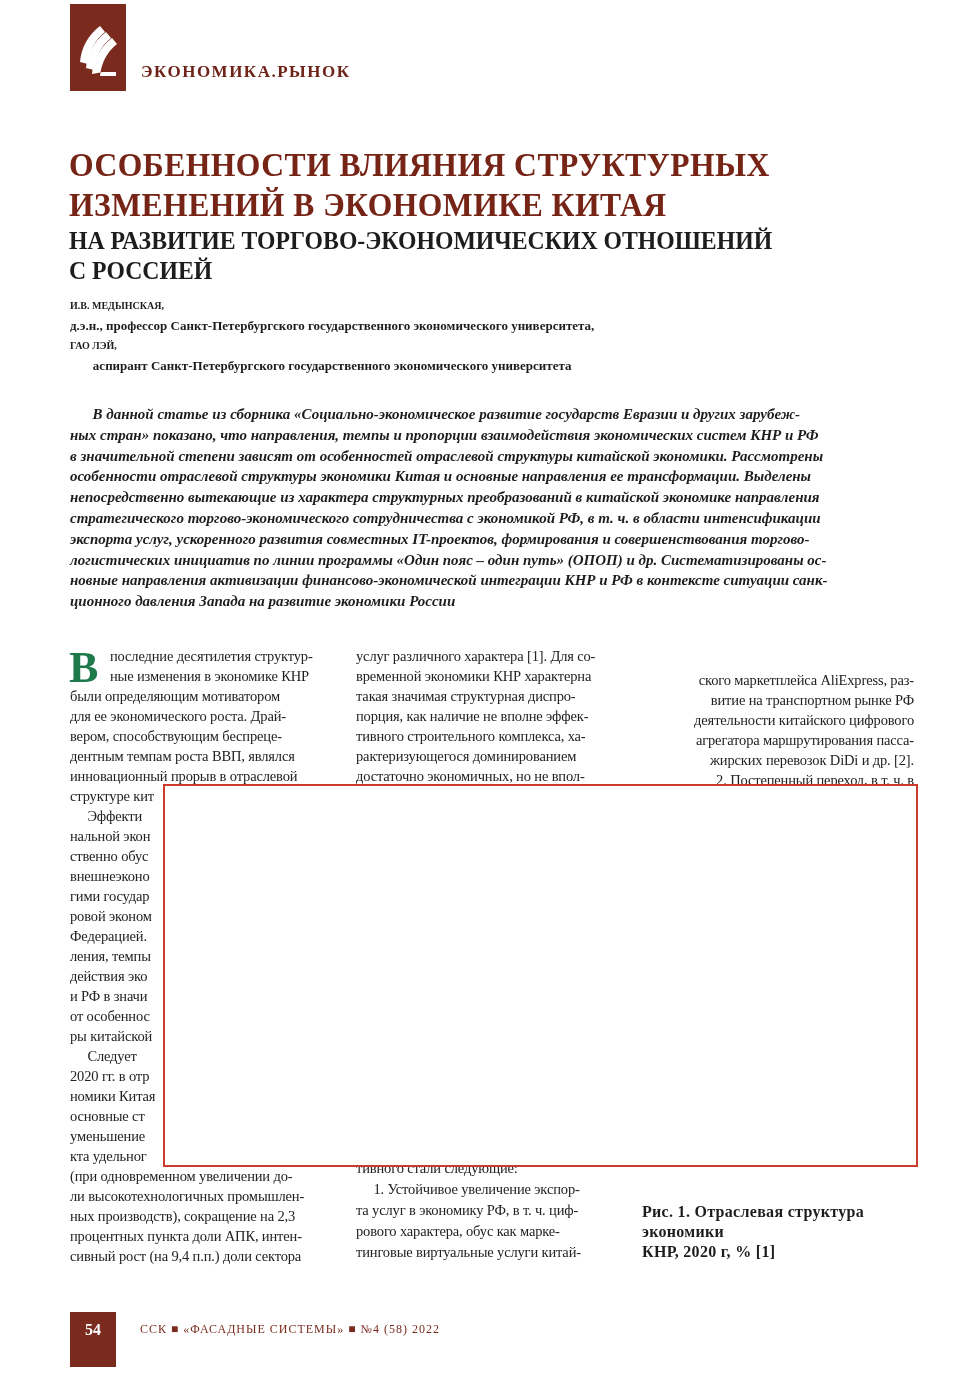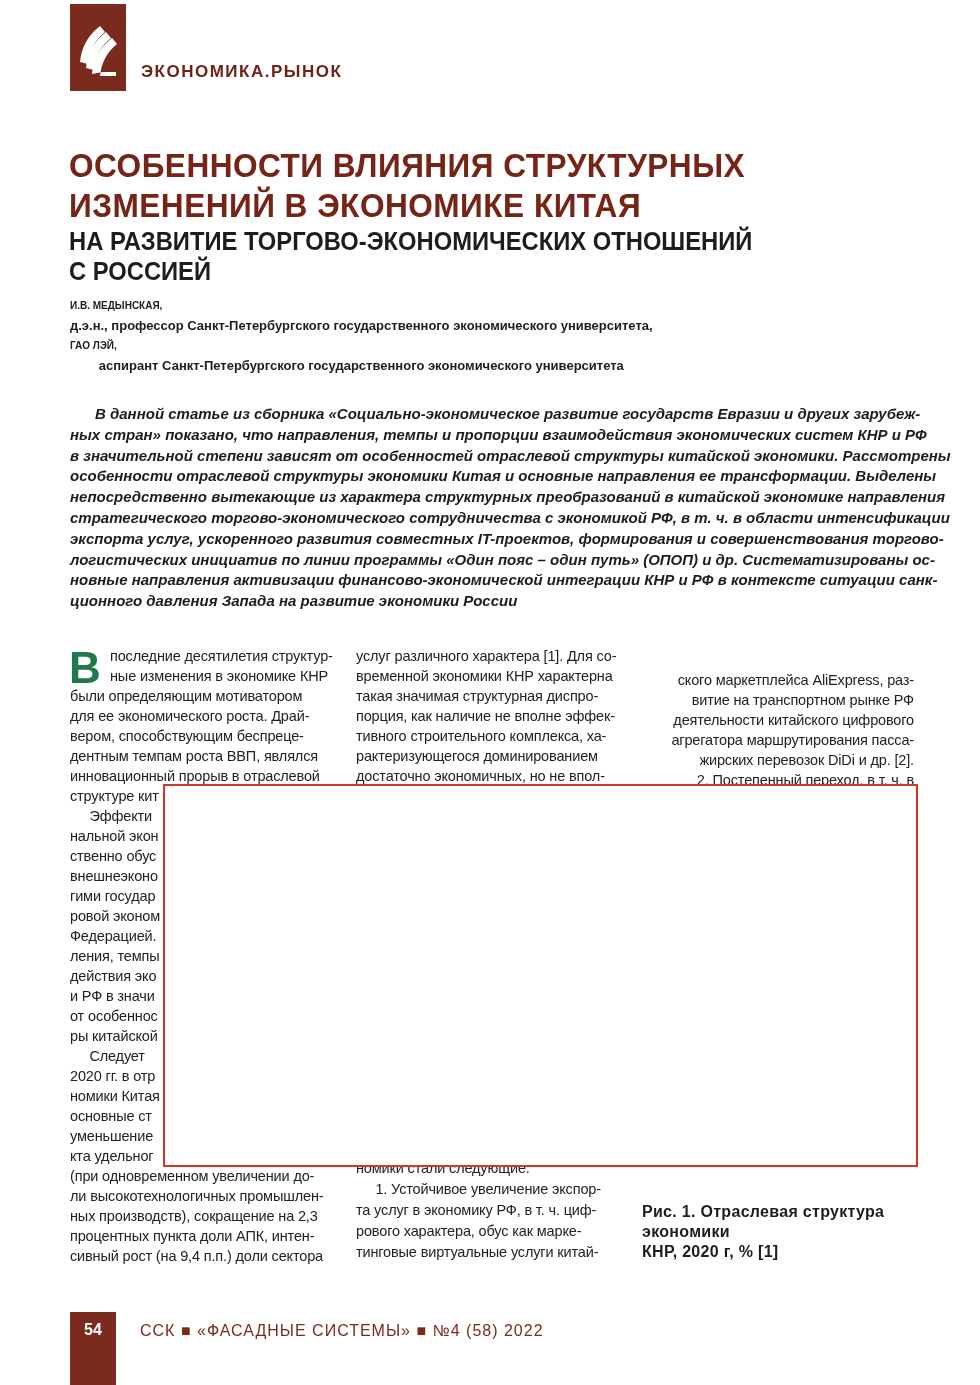--- a/index.html
+++ b/index.html
@@ -1,17 +1,17 @@
 <!DOCTYPE html>
 <html><head>
 <meta charset="utf-8">
 <style>
   html,body{margin:0;padding:0;background:#ffffff;}
   .page{position:relative;width:980px;height:1385px;background:#ffffff;overflow:hidden;
-        font-family:Liberation Sans, sans-serif;color:#1d1d1b;}
+        font-family:Liberation Serif, serif;color:#1d1d1b;}
 
   
   .logo-block{position:absolute;left:70px;top:4px;width:56px;height:87px;background:#7a2b1e;}
   .logo-block svg{position:absolute;left:6px;top:14px;}
   .section-label{position:absolute;left:141px;top:62px;font-size:17px;font-weight:bold;
                  letter-spacing:1.5px;color:#6e2318;}
 
   
   .title-main{position:absolute;left:69px;color:#762416;font-size:34px;font-weight:bold;
               letter-spacing:.5px;white-space:nowrap;transform:scaleX(.93);transform-origin:0 0;}
@@ -40,24 +40,24 @@
   .drop-cap{position:absolute;left:69px;top:649px;z-index:1;font-size:44px;line-height:38px;
             font-weight:bold;color:#1e7a4b;}
 
   
   .figure-box{position:absolute;left:163px;top:784px;width:755px;height:383px;box-sizing:border-box;
               background:#ffffff;border:2px solid #cd3a2e;z-index:5;}
   .figure-caption{position:absolute;left:642px;top:1202px;width:280px;z-index:6;font-size:16px;
                   font-weight:bold;line-height:20px;letter-spacing:.3px;color:#1d1d1b;}
 
   
-  .footer-num{position:absolute;left:70px;top:1312px;width:46px;height:74px;background:#7a2b1e;
+  .footer-num{position:absolute;left:70px;top:1312px;width:46px;height:55px;background:#7a2b1e;
               color:#fff;font-weight:bold;font-size:16px;text-align:center;padding-top:9px;
               box-sizing:border-box;}
-  .footer-text{position:absolute;left:140px;top:1322px;color:#7a2b1e;font-size:16px;
+  .footer-text{position:absolute;left:140px;top:1322px;color:#7a2b1e;font-size:12px;
                letter-spacing:1px;}
 </style>
 </head>
 <body>
 
 <div class="page">
 
   <div class="logo-block">
     <svg width="44" height="60" viewBox="0 0 44 60">
       <path d="M4 44 Q6 22 24 8 L29 14 Q14 26 12 46 Z" fill="#ffffff"></path>
@@ -77,21 +77,21 @@
     <div class="author-aff">д.э.н., профессор Санкт-Петербургского государственного экономического университета,</div>
     <div class="author-name">ГАО ЛЭЙ,</div>
     <div class="author-aff">аспирант Санкт-Петербургского государственного экономического университета</div>
   </div>
 
   <div class="abstract"><div class="line">      В данной статье из сборника «Социально-экономическое развитие государств Евразии и других зарубеж-</div><div class="line">ных стран» показано, что направления, темпы и пропорции взаимодействия экономических систем КНР и РФ</div><div class="line">в значительной степени зависят от особенностей отраслевой структуры китайской экономики. Рассмотрены</div><div class="line">особенности отраслевой структуры экономики Китая и основные направления ее трансформации. Выделены</div><div class="line">непосредственно вытекающие из характера структурных преобразований в китайской экономике направления</div><div class="line">стратегического торгово-экономического сотрудничества с экономикой РФ, в т. ч. в области интенсификации</div><div class="line">экспорта услуг, ускоренного развития совместных IT-проектов, формирования и совершенствования торгово-</div><div class="line">логистических инициатив по линии программы «Один пояс – один путь» (ОПОП) и др. Систематизированы ос-</div><div class="line">новные направления активизации финансово-экономической интеграции КНР и РФ в контексте ситуации санк-</div><div class="line">ционного давления Запада на развитие экономики России</div></div>
 
   <div class="drop-cap">В</div>
   <div class="col col-left"><div class="line">последние десятилетия структур-</div><div class="line">ные изменения в экономике КНР</div><div class="line">были определяющим мотиватором</div><div class="line">для ее экономического роста. Драй-</div><div class="line">вером, способствующим беспреце-</div><div class="line">дентным темпам роста ВВП, являлся</div><div class="line">инновационный прорыв в отраслевой</div><div class="line">структуре кит</div><div class="line">     Эффекти</div><div class="line">нальной экон</div><div class="line">ственно обус</div><div class="line">внешнеэконо</div><div class="line">гими государ</div><div class="line">ровой эконом</div><div class="line">Федерацией.</div><div class="line">ления, темпы</div><div class="line">действия эко</div><div class="line">и РФ в значи</div><div class="line">от особеннос</div><div class="line">ры китайской</div><div class="line">     Следует</div><div class="line">2020 гг. в отр</div><div class="line">номики Китая</div><div class="line">основные ст</div><div class="line">уменьшение</div><div class="line">кта удельног</div><div class="line">(при одновременном увеличении до-</div><div class="line">ли высокотехнологичных промышлен-</div><div class="line">ных производств), сокращение на 2,3</div><div class="line">процентных пункта доли АПК, интен-</div><div class="line">сивный рост (на 9,4 п.п.) доли сектора</div></div>
   <div class="col col-mid"><div class="line">услуг различного характера [1]. Для со-</div><div class="line">временной экономики КНР характерна</div><div class="line">такая значимая структурная диспро-</div><div class="line">порция, как наличие не вполне эффек-</div><div class="line">тивного строительного комплекса, ха-</div><div class="line">рактеризующегося доминированием</div><div class="line">достаточно экономичных, но не впол-</div></div>
-  <div class="col col-mid-bottom"><div class="line">номики стали следующие:</div><div class="line">     1. Устойчивое увеличение экспор-</div><div class="line">та услуг в экономику РФ, в т. ч. циф-</div><div class="line">рового характера, обус как марке-</div><div class="line">тинговые виртуальные услуги китай-</div></div>
+  <div class="col col-mid-bottom"><div class="line">тивного стали следующие:</div><div class="line">     1. Устойчивое увеличение экспор-</div><div class="line">та услуг в экономику РФ, в т. ч. циф-</div><div class="line">рового характера, обус как марке-</div><div class="line">тинговые виртуальные услуги китай-</div></div>
   <div class="col col-right"><div class="line">ского маркетплейса AliExpress, раз-</div><div class="line">витие на транспортном рынке РФ</div><div class="line">деятельности китайского цифрового</div><div class="line">агрегатора маршрутирования пасса-</div><div class="line">жирских перевозок DiDi и др. [2].</div><div class="line">     2. Постепенный переход, в т. ч. в</div><div class="line">отношении экономики РФ, китайской</div></div>
 
   <div class="figure-box"></div>
   <div class="figure-caption">
     <div>Рис. 1. Отраслевая структура экономики</div>
     <div>КНР, 2020 г, % [1]</div>
   </div>
 
   <div class="footer-num">54</div>
   <div class="footer-text">ССК ■ «ФАСАДНЫЕ СИСТЕМЫ» ■ №4 (58) 2022</div>

